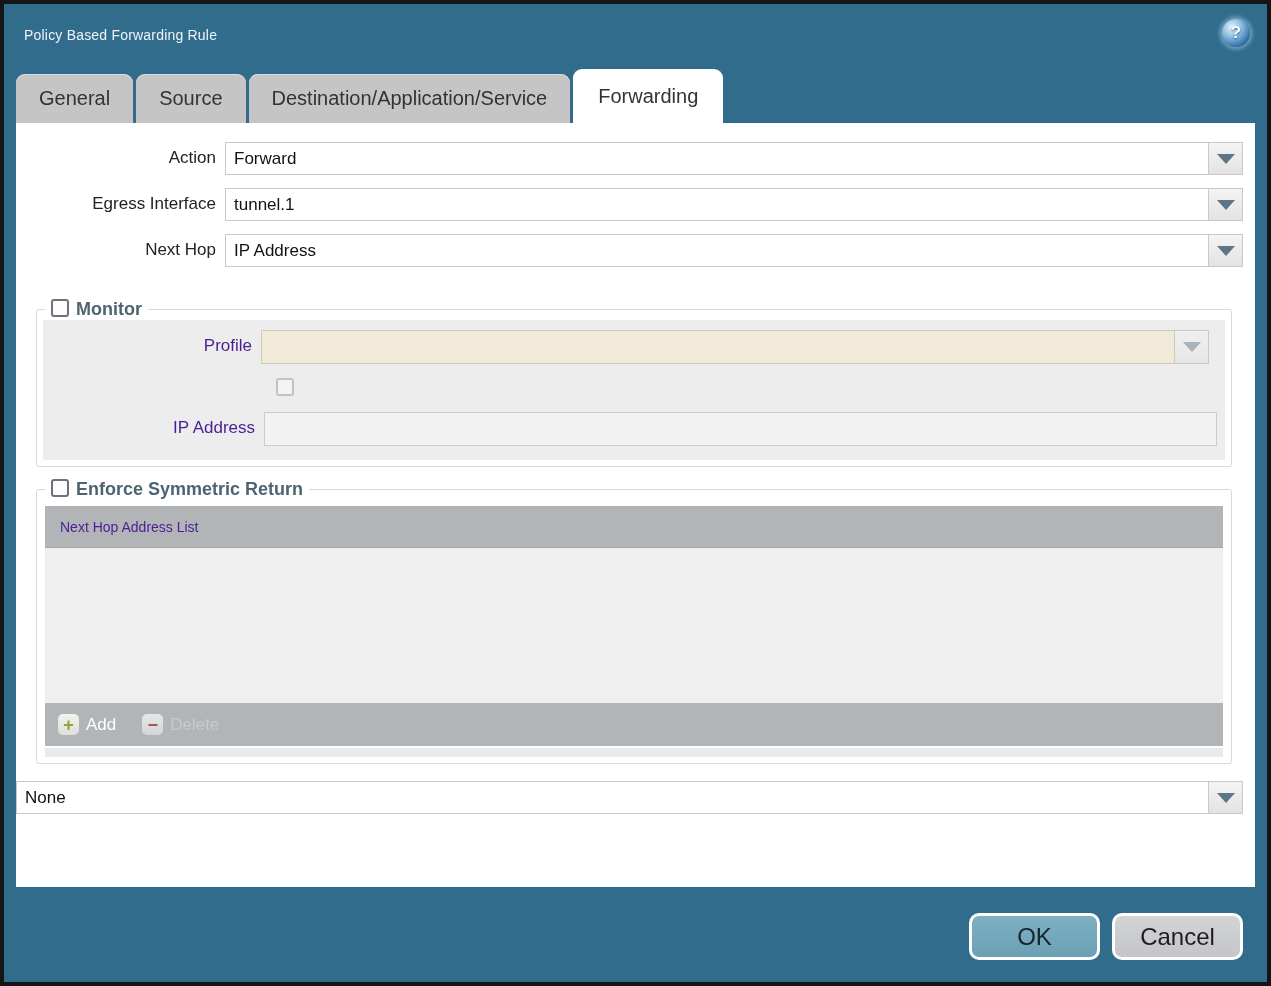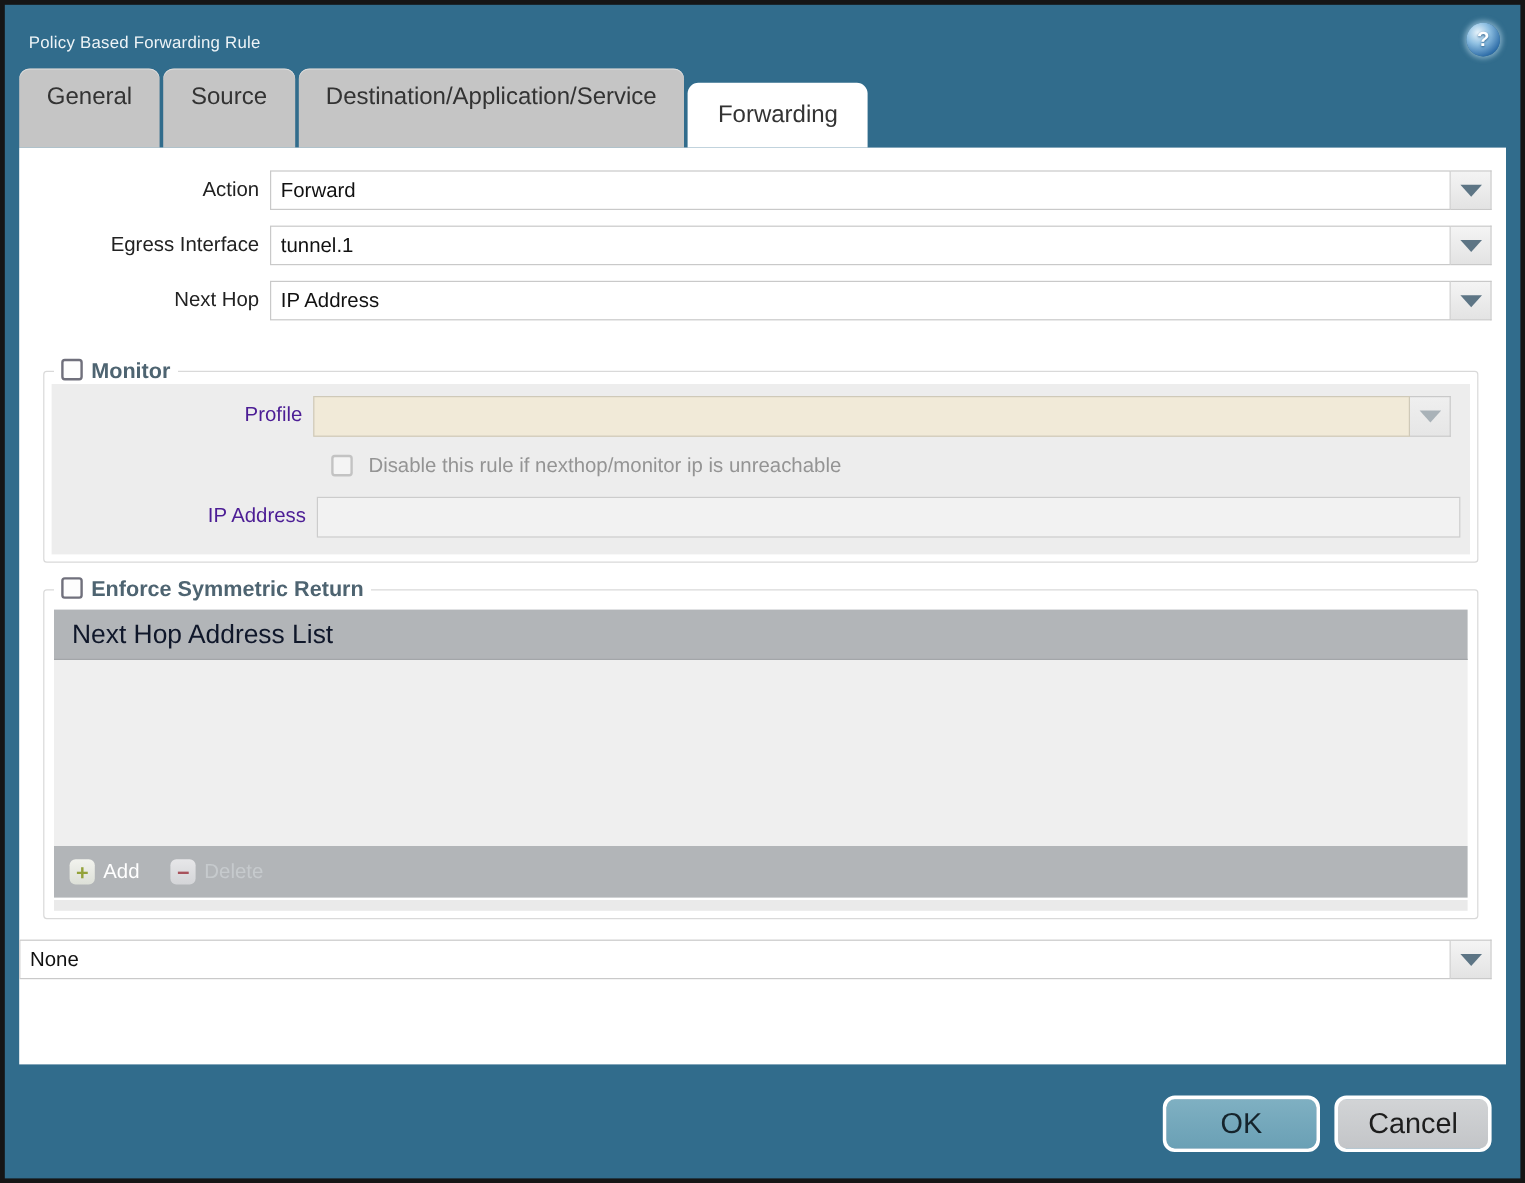--- a/index.html
+++ b/index.html
@@ -25,21 +25,21 @@
     box-shadow:0 0 4px 2px rgba(190,220,240,.55);
     display:flex; align-items:center; justify-content:center;
     cursor:pointer;
   }
   .help-btn span { color:#ffffff; font-size:17px; font-weight:bold; text-shadow:0 1px 2px #1d5585; }
 
   
   .tabs { display:flex; align-items:flex-end; gap:3px; height:57px; padding-left:12px; }
   .tab {
     background:#c5c5c5; color:#333;
-    font-size:20px; padding:0 23px; height:66px; line-height:49px;
+    font-size:20px; padding:0 23px; height:49px; line-height:49px;
     border-radius:9px 9px 0 0; cursor:pointer; white-space:nowrap;
     box-shadow:inset 0 1px 0 #dddddd;
   }
   .tab.active {
     background:#ffffff; height:54px; line-height:54px; padding:0 25px;
     box-shadow:none;
   }
 
   
   .content {
@@ -88,22 +88,22 @@
   .beige {
     background:#f1ead8; border:1px solid #cfc9b8; height:34px;
   }
   .dis-input { background:#f2f2f2; border:1px solid #cccccc; height:34px; }
   .cb-row { display:flex; align-items:center; gap:13px; margin:14px 0 16px 233px; }
   .cb-row-label { font-size:17px; color:#949494; }
 
   
   .table-wrap { margin:6px 2px 0 2px; }
   .tbl-header {
-    height:42px; background:#b2b5b8; color:#0f172a;
-    display:flex; align-items:center; padding-left:15px; font-size:22px;
+    height:42px; background:#b2b5b8; color:#4c1d95;
+    display:flex; align-items:center; padding-left:15px; font-size:14px;
     border-bottom:1px solid #a3a6a9;
   }
   .tbl-body { height:155px; background:#efefef; }
   .tbl-toolbar {
     height:43px; background:#b2b5b8; display:flex; align-items:center; gap:26px;
     padding-left:13px;
   }
   .tool-btn { display:flex; align-items:center; gap:7px; cursor:pointer; }
   .tool-badge {
     width:21px; height:21px; border-radius:5px;
@@ -195,21 +195,20 @@
           <div class="field" style="margin-right:8px;">
             <div class="tbox beige"></div>
             <div class="dd-btn disabled" style="height:34px;border-left:none;">
               <div class="dd-arrow"></div>
             </div>
           </div>
         </div>
 
         <div class="cb-row">
           <div class="cb disabled"></div>
-          <div class="cb-row-label">Disable this rule if nexthop/monitor ip is unreachable</div>
         </div>
 
         <div class="form-row" style="margin-bottom:0;">
           <div class="form-label" style="width:221px;">IP Address</div>
           <div class="field" style="margin-right:0;">
             <div class="tbox dis-input"></div>
           </div>
         </div>
 
       </div>

